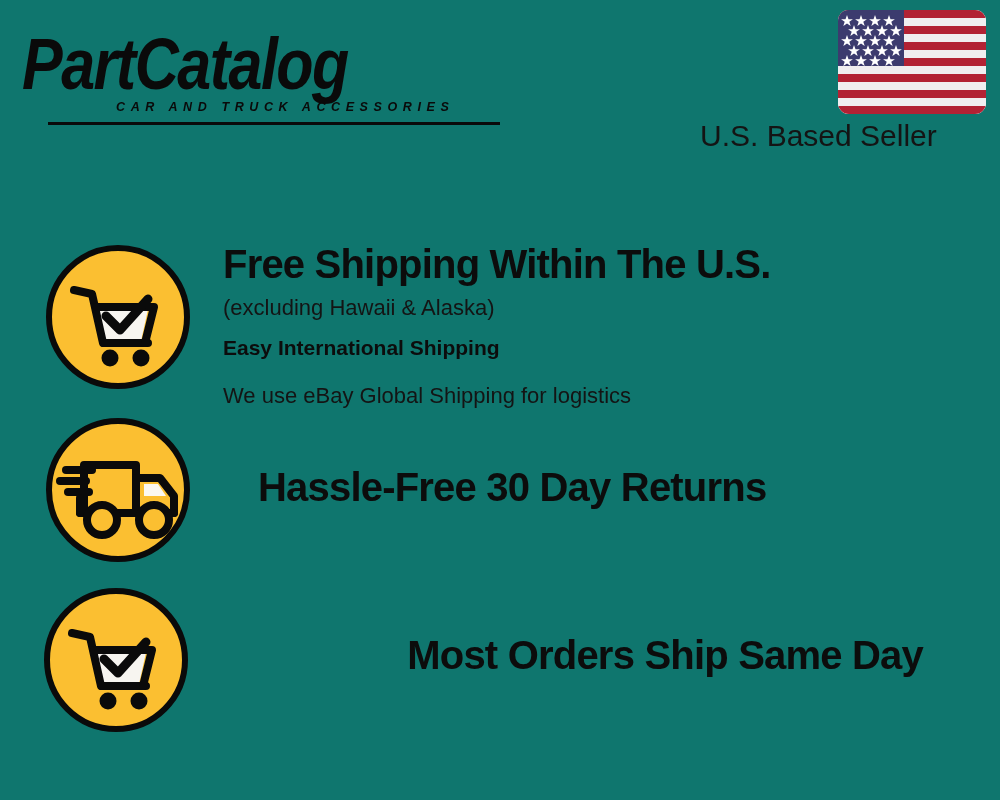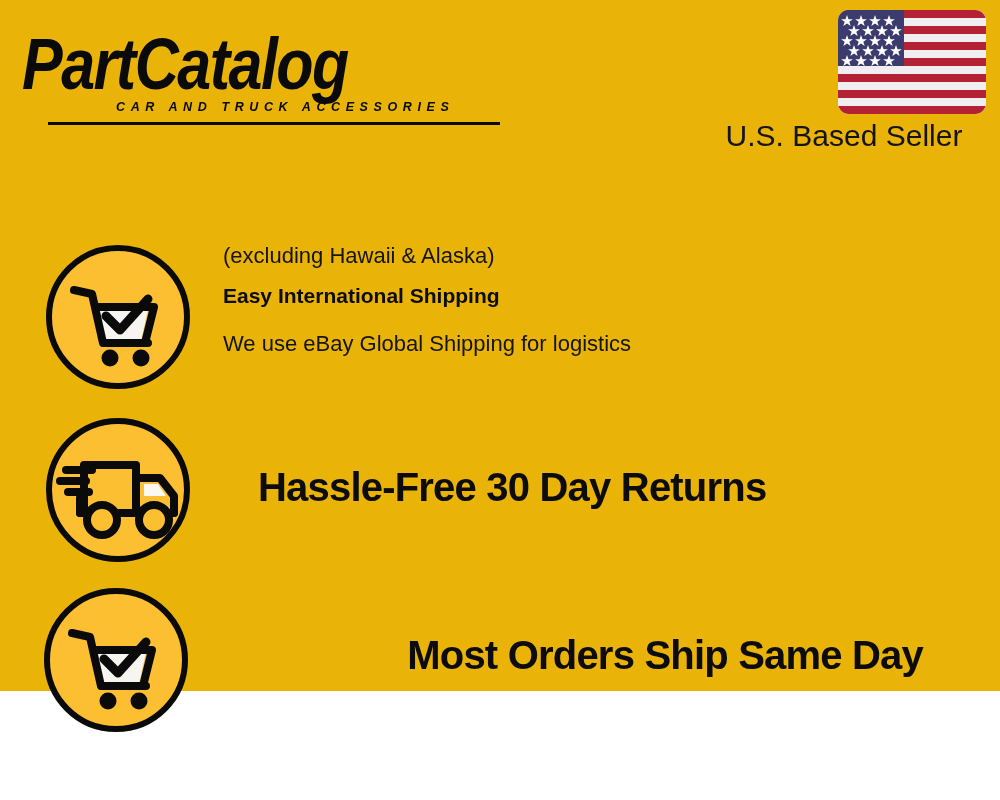--- a/index.html
+++ b/index.html
@@ -13,22 +13,22 @@
     background: #ffffff;
     font-family: "Liberation Sans", sans-serif;
     color: #111111;
     overflow: hidden;
     position: relative;
   }
 
   #banner {
     position: relative;
     width: 1000px;
-    height: 691px;
-    background: #eab308;
+    height: 800px;
+    background: #0f766e;
   }
 
   
   #header {
     position: absolute;
     left: 0;
     top: 0;
     width: 1000px;
     height: 170px;
   }
@@ -92,21 +92,21 @@
   #flag-badge svg {
     display: block;
     width: 148px;
     height: 104px;
   }
   #seller-label {
     position: absolute;
     left: 700px;
     top: 117px;
     width: 288px;
-    text-align: center;
+    text-align: left;
     font-family: "Liberation Sans", sans-serif;
     font-size: 30px;
     line-height: 38px;
     font-weight: normal;
     color: #141414;
     white-space: nowrap;
   }
 
   
   .feature-row {
@@ -242,20 +242,21 @@
         <circle cx="74" cy="74" r="69" fill="#FBBF31" stroke="#0A0A0A" stroke-width="6"></circle>
         <polygon points="47,62 105,62 97,98 57,98" fill="#F7F5F0"></polygon>
         <path d="M30 47 L48 51 L59 100 L104 100" fill="none" stroke="#0A0A0A" stroke-width="8" stroke-linecap="round" stroke-linejoin="round"></path>
         <path d="M52 64 L110 64 L101 100" fill="none" stroke="#0A0A0A" stroke-width="8" stroke-linecap="round" stroke-linejoin="round"></path>
         <path d="M62 73 L76 87 L104 56" fill="none" stroke="#0A0A0A" stroke-width="9" stroke-linecap="round" stroke-linejoin="round"></path>
         <circle cx="66" cy="115" r="8.5" fill="#0A0A0A"></circle>
         <circle cx="97" cy="115" r="8.5" fill="#0A0A0A"></circle>
       </svg>
     </div>
     <div class="feature-text">
+      <span class="feature-title">Free Shipping Within The U.S.</span>
       <span class="feature-sub">(excluding Hawaii &amp; Alaska)</span>
       <span class="feature-sub-bold">Easy International Shipping</span>
       <span class="feature-sub feature-sub-last">We use eBay Global Shipping for logistics</span>
     </div>
   </div>
 
   <div class="feature-row" id="row-1">
     <div class="feature-icon">
       <svg viewBox="0 0 148 148" xmlns="http://www.w3.org/2000/svg" aria-hidden="true">
         <circle cx="74" cy="74" r="69" fill="#FBBF31" stroke="#0A0A0A" stroke-width="6"></circle>

